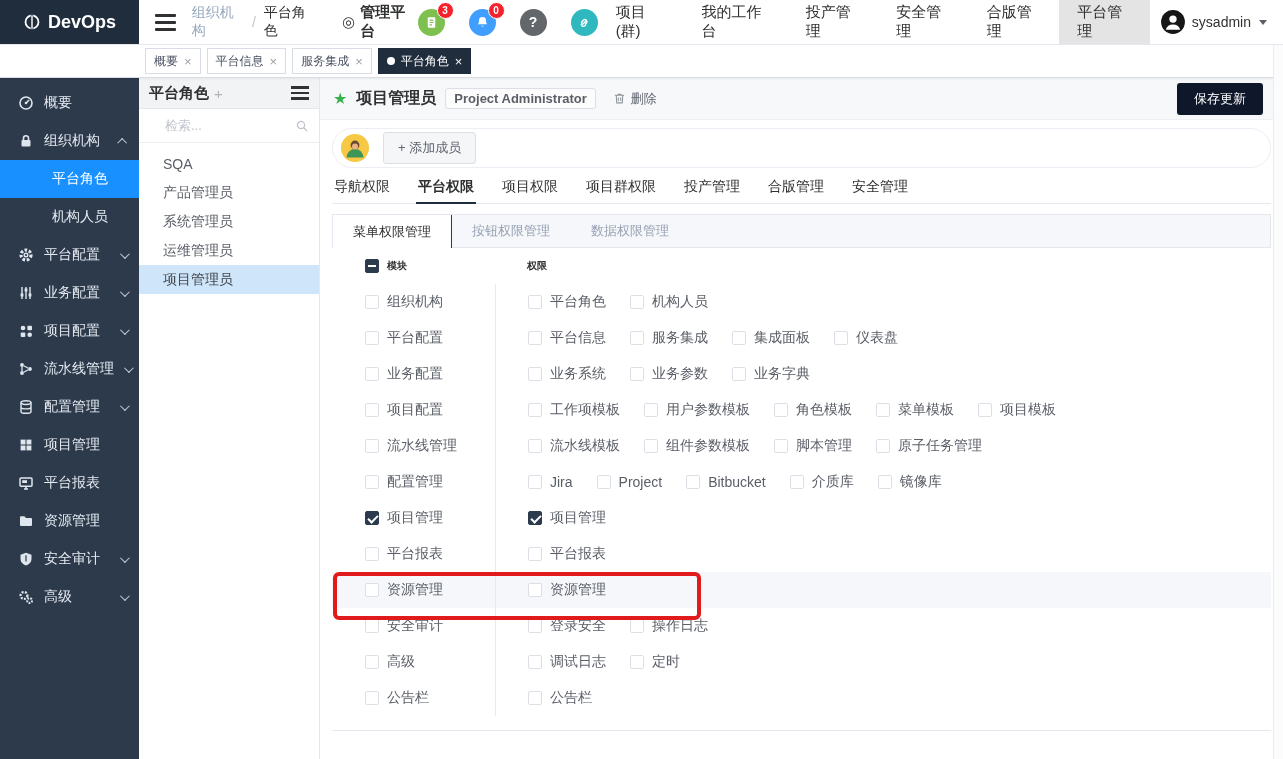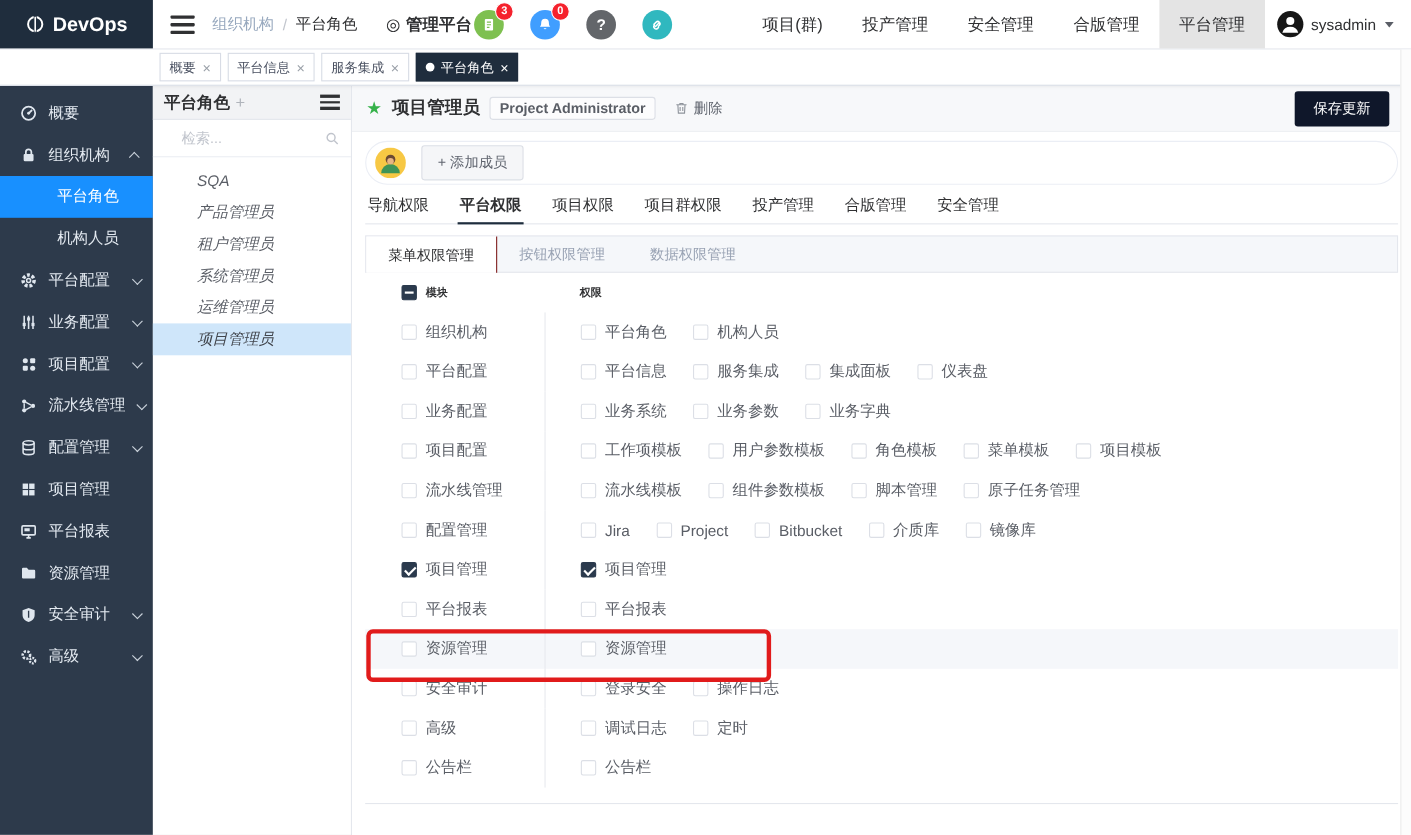--- a/index.html
+++ b/index.html
@@ -78,22 +78,22 @@
     display:flex; align-items:center; padding:0 10px; }
   .rp-title { font-size:15px; font-weight:bold; color:#303133; }
   .rp-plus { color:#b0b4bb; font-size:15px; margin-left:5px; cursor:pointer; }
   .rp-burger { margin-left:auto; width:18px; display:flex; flex-direction:column; gap:3px; cursor:pointer; }
   .rp-burger i { height:2.5px; background:#303133; display:block; }
   .rp-search { height:34px; flex:none; border-bottom:1px solid #ebeef3; display:flex;
     align-items:center; padding:0 10px; gap:6px; }
   .rp-search input { border:none; outline:none; flex:1; font-size:13px; color:#606266;
     font-family:inherit; background:transparent; min-width:0;margin-left:16px; }
   .rp-search input::placeholder { color:#c0c4cc; }
-  .role-item { height:29px; display:flex; align-items:center; padding-left:40px; font-size:14px;
-    color:#5a5e66; cursor:pointer;font-style:italic; }
+  .role-item { height:29px; display:flex; align-items:center; padding-left:24px; font-size:14px;
+    color:#5a5e66; cursor:pointer; }
   .role-item.selected { background:#cfe6fa; color:#41454c; }
 
   
   .content { flex:1; background:#fff; position:relative; overflow:hidden; }
   .c-strip { height:42px; background:#f7f8fa; border-bottom:1px solid #eef0f3; display:flex;
     align-items:center; padding:0 20px 0 13px; gap:9px; }
   .star { color:#36b24a; font-size:16px; }
   .c-title { font-size:16px; font-weight:bold; color:#303133; }
   .c-badge { border:1px solid #dcdfe6; background:#fcfcfd; border-radius:3px; padding:2px 8px;
     font-size:13px; font-weight:bold; color:#5a5e66; }
@@ -204,20 +204,21 @@
   </div>
   <div class="circbtn teal">
     <span style="display:flex;">
       <svg width="15" height="15" viewBox="0 0 16 16">
           <path d="M6.3 9.7 l3.4-3.4 M4.8 7.6 L7 5.4 a2.2 2.2 0 0 1 3.1 3.1 l-.9.9 M9.2 10.6 l-.9.9 A2.2 2.2 0 0 1 5.2 8.4" stroke="#fff" stroke-width="1.5" fill="none" stroke-linecap="round"></path>
         </svg>
     </span>
   </div>
   <nav class="topnav" id="topnav">
       <div class="nav-item">项目(群)</div>
+      <div class="nav-item">我的工作台</div>
       <div class="nav-item">投产管理</div>
       <div class="nav-item">安全管理</div>
       <div class="nav-item">合版管理</div>
       <div class="nav-item active">平台管理</div>
     </nav>
   <div class="usermenu">
     <span style="display:flex;">
       <svg width="26" height="26" viewBox="0 0 24 24">
           <circle cx="12" cy="12" r="11" fill="#161616"></circle>
           <circle cx="12" cy="9.3" r="3.4" fill="#fff"></circle>
@@ -395,21 +396,20 @@
       <span style="display:flex;">
         <svg width="14" height="14" viewBox="0 0 14 14">
             <circle cx="6" cy="6" r="3.6" fill="none" stroke="#c0c4cc" stroke-width="1.3"></circle>
             <path d="M8.8 8.8 L12 12" stroke="#c0c4cc" stroke-width="1.3"></path>
           </svg>
       </span>
     </div>
     <div id="rolelist" style="padding-top:6px;">
         <div class="role-item">SQA</div>
         <div class="role-item">产品管理员</div>
-        <div class="role-item">租户管理员</div>
         <div class="role-item">系统管理员</div>
         <div class="role-item">运维管理员</div>
         <div class="role-item selected">项目管理员</div>
       </div>
   </section>
 
   <section class="content">
     <div class="c-strip">
       <span class="star">★</span>
       <span class="c-title">项目管理员</span>

